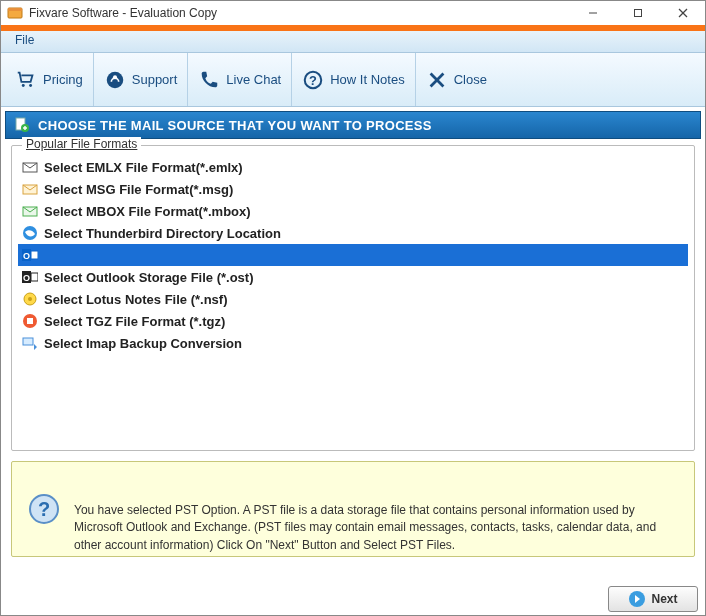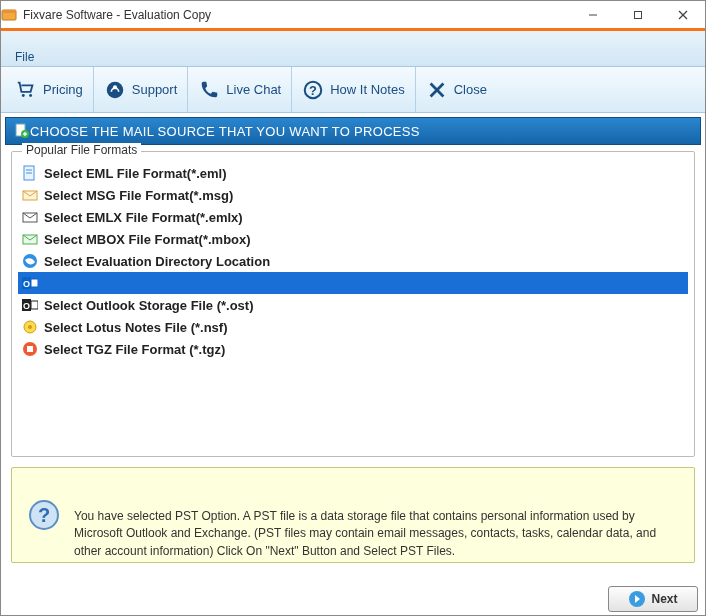--- a/index.html
+++ b/index.html
@@ -10,54 +10,55 @@
     width: 706px;
     height: 616px;
     overflow: hidden;
     border: 1px solid #888;
   }
 
   
   .titlebar {
     height: 30px;
     background: #fff;
-    border-bottom: 3px solid #f97316;
+    border-bottom: 6px solid #f97316;
     display: flex;
     align-items: center;
+    padding-left: 6px;
   }
   .titlebar .app-icon {
     width: 16px; height: 16px;
     margin-right: 6px;
     display: inline-flex; align-items: center; justify-content: center;
   }
   .titlebar .title-text { font-size: 12px; color: #333; flex: 1; }
   .win-controls { display: flex; height: 100%; }
   .win-btn {
     width: 45px;
     display: flex; align-items: center; justify-content: center;
     color: #444;
   }
 
   
   .menubar {
-    height: 36px;
+    height: 22px;
     background: linear-gradient(#e8f3fa, #d1e6f5);
     border-bottom: 1px solid #a9c7de;
-    display: flex; align-items: flex-end;
+    display: flex; align-items: flex-start;
     padding-left: 6px;
     font-size: 12px;
   }
   .menubar .menu-item {
     padding: 2px 8px;
     color: #1a4d80;
   }
 
   
   .toolbar {
-    height: 46px;
+    height: 54px;
     background: linear-gradient(#f4faff, #d9ecf8);
     border-bottom: 1px solid #a9c7de;
     display: flex; align-items: stretch;
     padding: 0 4px;
   }
   .tool-btn {
     display: flex; align-items: center;
     padding: 0 10px;
     font-size: 13px;
     color: #1a4d80;
@@ -66,25 +67,26 @@
   }
   .tool-btn:last-child { border-right: none; justify-content: flex-end; }
   .tool-icon { width: 22px; height: 22px; display: inline-flex; align-items: center; justify-content: center; }
 
   
   .header-strip {
     height: 28px;
     margin: 4px;
     background: linear-gradient(#2a86cf, #1565a8);
     color: #fff;
-    font-weight: normal;
+    font-weight: bold;
     font-size: 13px;
     display: flex; align-items: center;
     padding-left: 8px;
     border: 1px solid #0f4d80;
+    gap: 8px;
     letter-spacing: 0.3px;
   }
   .header-strip .hicon { width: 16px; height: 16px; display: inline-flex; }
 
   
   .content {
     margin: 6px 10px;
     height: 432px;
     position: relative;
   }
@@ -96,20 +98,21 @@
     position: relative;
     background: #fff;
   }
   .group-label {
     position: absolute;
     top: -9px; left: 10px;
     background: #fff;
     padding: 0 4px;
     font-size: 12px;
     color: #333;
+    text-decoration: underline;
   }
   .format-list { margin-top: 2px; }
   .format-item {
     display: flex; align-items: center;
     height: 22px;
     padding: 0 4px;
     gap: 6px;
     font-weight: bold;
     font-size: 13px;
     color: #222;
@@ -260,62 +263,52 @@
   <span>CHOOSE THE MAIL SOURCE THAT YOU WANT TO PROCESS</span>
 </div>
 
 <div class="content">
   <div class="group-box">
     <span class="group-label">Popular File Formats</span>
     <div class="format-list" id="format-list">
         <div class="format-item">
           <span class="fmt-icon">
             <svg viewBox="0 0 16 16" width="16" height="16">
-              <rect x="2" y="1" width="10" height="14" fill="#e8f4ff" stroke="#4a90d9"></rect>
-              <line x1="4" y1="5" x2="10" y2="5" stroke="#4a90d9"></line>
-              <line x1="4" y1="8" x2="10" y2="8" stroke="#4a90d9"></line>
-            </svg>
-          </span>
-          <span>Select EML File Format(*.eml)</span>
+              <rect x="1" y="4" width="14" height="9" fill="none" stroke="#555"></rect>
+              <path d="M1 4l7 5 7-5" fill="none" stroke="#555"></path>
+            </svg>
+          </span>
+          <span>Select EMLX File Format(*.emlx)</span>
         </div>
         <div class="format-item">
           <span class="fmt-icon">
             <svg viewBox="0 0 16 16" width="16" height="16">
               <rect x="1" y="4" width="14" height="9" fill="#fff3d6" stroke="#d9a441"></rect>
               <path d="M1 4l7 5 7-5" fill="none" stroke="#d9a441"></path>
             </svg>
           </span>
           <span>Select MSG File Format(*.msg)</span>
         </div>
         <div class="format-item">
           <span class="fmt-icon">
             <svg viewBox="0 0 16 16" width="16" height="16">
-              <rect x="1" y="4" width="14" height="9" fill="none" stroke="#555"></rect>
-              <path d="M1 4l7 5 7-5" fill="none" stroke="#555"></path>
-            </svg>
-          </span>
-          <span>Select EMLX File Format(*.emlx)</span>
-        </div>
-        <div class="format-item">
-          <span class="fmt-icon">
-            <svg viewBox="0 0 16 16" width="16" height="16">
               <rect x="1" y="4" width="14" height="9" fill="#eaf7ea" stroke="#4caf50"></rect>
               <path d="M1 4l7 5 7-5" fill="none" stroke="#4caf50"></path>
             </svg>
           </span>
           <span>Select MBOX File Format(*.mbox)</span>
         </div>
         <div class="format-item">
           <span class="fmt-icon">
             <svg viewBox="0 0 16 16" width="16" height="16">
               <circle cx="8" cy="8" r="7" fill="#2f8fe0"></circle>
               <path d="M3 7c3-3 8-2 10 2-2 3-7 4-10-2z" fill="#fff"></path>
             </svg>
           </span>
-          <span>Select Evaluation Directory Location</span>
+          <span>Select Thunderbird Directory Location</span>
         </div>
         <div class="format-item selected">
           <span class="fmt-icon">
             <svg viewBox="0 0 16 16" width="16" height="16">
               <rect x="0" y="2" width="9" height="12" fill="#0a63c9"></rect>
               <text x="4.5" y="12" font-size="9" font-weight="bold" text-anchor="middle" fill="#fff">O</text>
               <rect x="9" y="4" width="7" height="8" fill="#fff" stroke="#0a63c9"></rect>
             </svg>
           </span>
         </div>
@@ -339,20 +332,29 @@
           <span>Select Lotus Notes File (*.nsf)</span>
         </div>
         <div class="format-item">
           <span class="fmt-icon">
             <svg viewBox="0 0 16 16" width="16" height="16">
               <circle cx="8" cy="8" r="7" fill="#ef5a32"></circle>
               <rect x="5" y="5" width="6" height="6" fill="#fff"></rect>
             </svg>
           </span>
           <span>Select TGZ File Format (*.tgz)</span>
+        </div>
+        <div class="format-item">
+          <span class="fmt-icon">
+            <svg viewBox="0 0 16 16" width="16" height="16">
+              <rect x="1" y="3" width="10" height="7" fill="#d7ecff" stroke="#4a90d9"></rect>
+              <path d="M8 12l4 0 0-3 3 3-3 3 0-3" fill="#4a90d9"></path>
+            </svg>
+          </span>
+          <span>Select Imap Backup Conversion</span>
         </div>
       </div>
   </div>
 
   <div class="info-panel">
     <span class="info-icon">
       <svg viewBox="0 0 32 32" width="32" height="32">
           <circle cx="16" cy="16" r="14" fill="#cfe3f5" stroke="#5a8fc7" stroke-width="2"></circle>
           <text x="16" y="23" font-size="20" font-weight="bold" text-anchor="middle" fill="#2a6db0">?</text>
         </svg>

